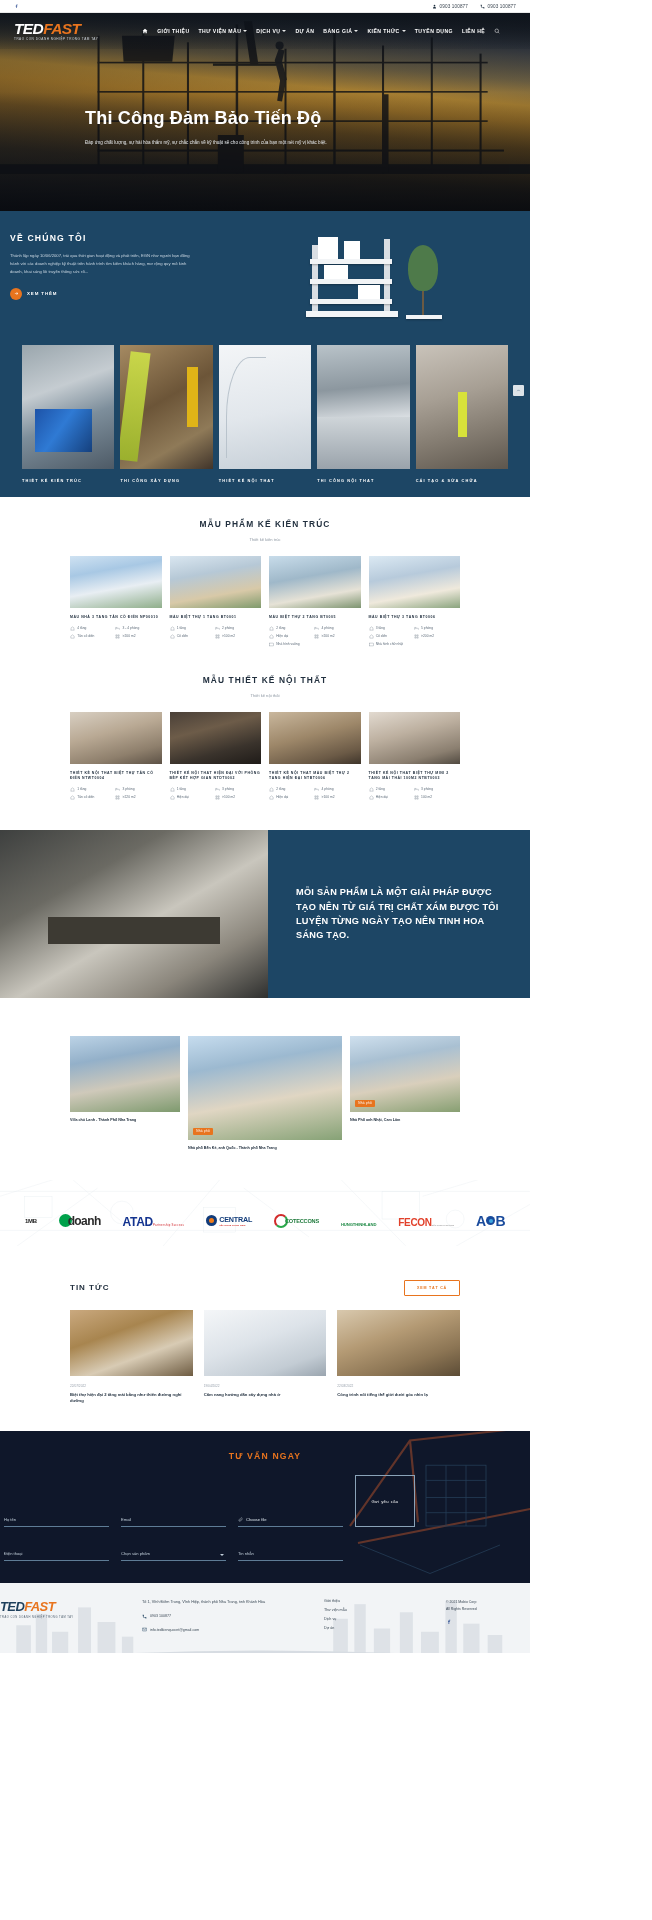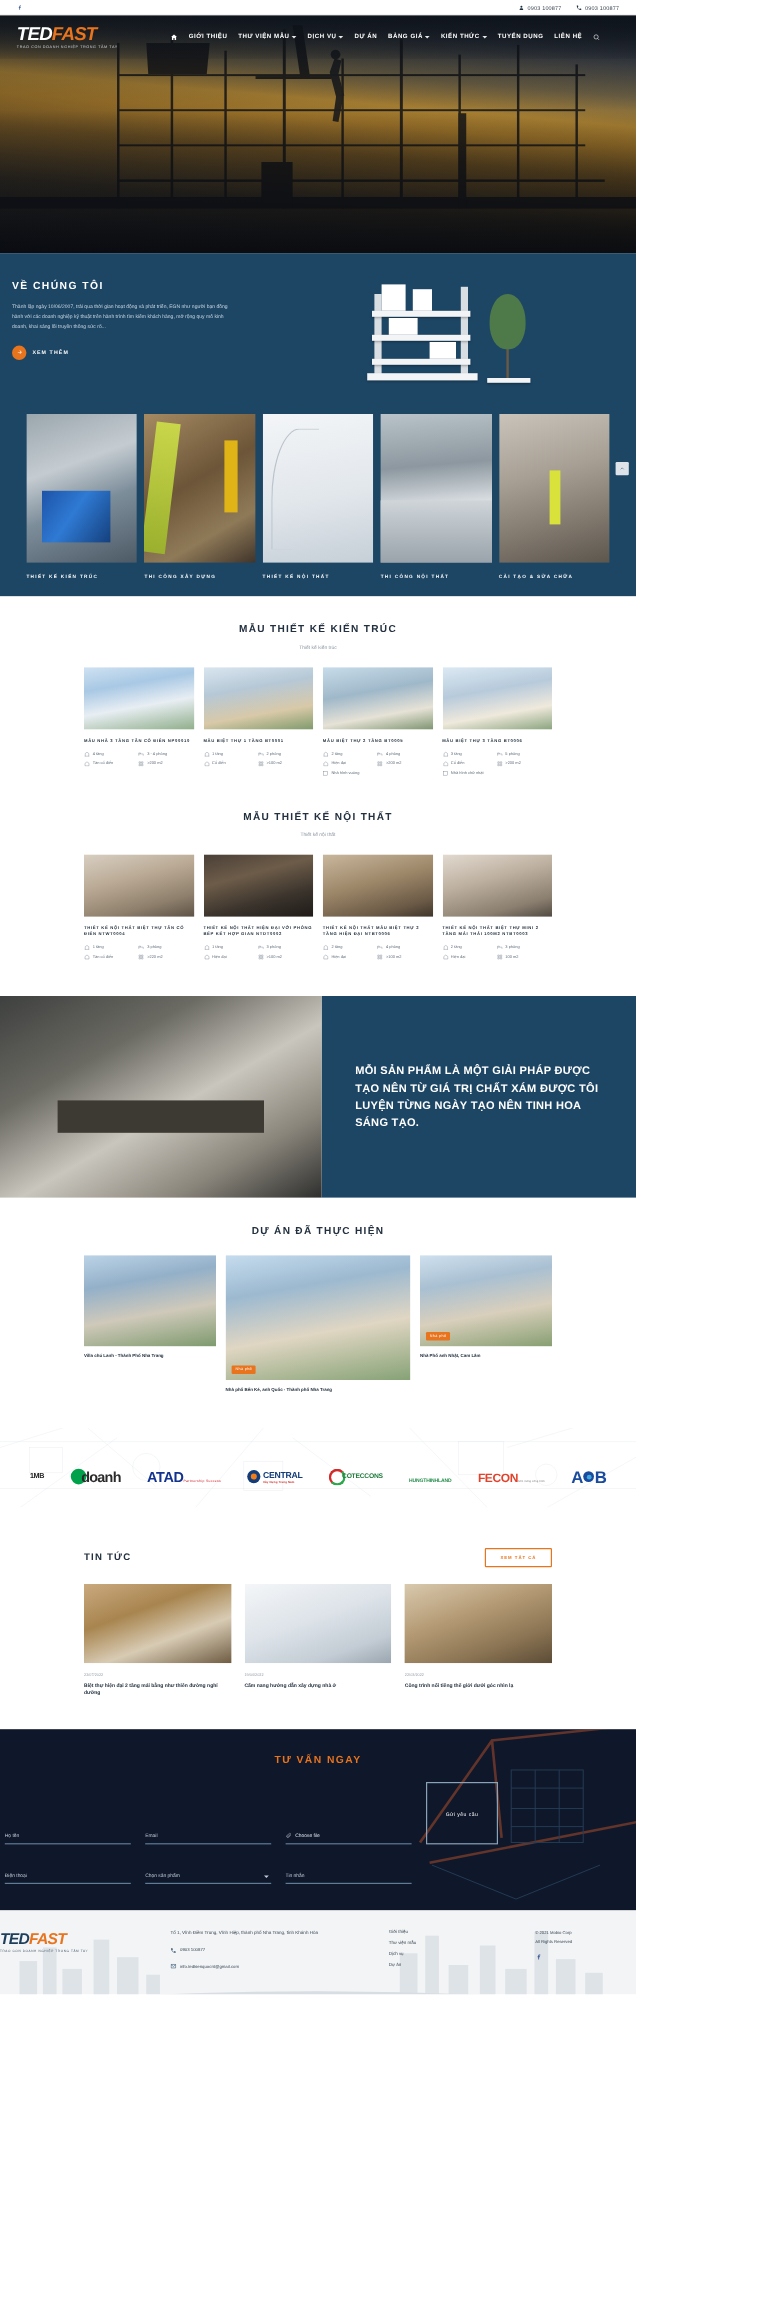--- a/index.html
+++ b/index.html
@@ -353,20 +353,24 @@
           </div>
         <div class="nav-item nav-search">
           <svg viewBox="0 0 24 24">
               <circle cx="11" cy="11" r="7"></circle>
               <line x1="16.5" y1="16.5" x2="21" y2="21"></line>
             </svg>
         </div>
       </div>
     </div>
 
+    <div class="hero-copy">
+      <div class="hero-title">Thi Công Đảm Bảo Tiến Độ</div>
+      <div class="hero-sub">Đáp ứng chất lượng, sự hài hòa thẩm mỹ, sự chắc chắn về kỹ thuật sẽ cho công trình của bạn một nét mỹ vị khác biệt.</div>
+    </div>
   </div>
 
   <div class="about">
     <div class="about-inner">
       <div class="about-left">
         <div class="about-title">VỀ CHÚNG TÔI</div>
         <div class="about-text">Thành lập ngày 10/06/2007, trải qua thời gian hoạt động và phát triển, EGN như người bạn đồng hành với các doanh nghiệp kỹ thuật trên hành trình tìm kiếm khách hàng, mở rộng quy mô kinh doanh, khai sáng lối truyền thông sức rõ...</div>
         <div class="about-btn">
           <span class="about-btn-circle">
             <svg viewBox="0 0 24 24">
@@ -425,21 +429,21 @@
       <div class="cat">
         <div class="cat-img">
             <div class="ph i-repair"></div>
           </div>
         <div class="cat-label">CẢI TẠO &amp; SỬA CHỮA</div>
       </div>
     </div>
   </div>
 
   <div class="section">
-    <div class="sec-title">MẪU THIẾT KẾ KIẾN TRÚC</div>
+    <div class="sec-title">MẪU PHẨM KẾ KIẾN TRÚC</div>
     <div class="sec-sub">Thiết kế kiến trúc</div>
     <div class="prod-grid">
 
       <div class="prod">
         <div class="prod-img">
             <div class="ph h-a"></div>
           </div>
         <div class="prod-name">MẪU NHÀ 3 TẦNG TÂN CỔ ĐIỂN NP00010</div>
         <div class="prod-specs">
           <div class="spec">
@@ -724,21 +728,20 @@
   </div>
 
   <div class="quote">
     <div class="quote-img"></div>
     <div class="quote-text">
       <p>MỖI SẢN PHẨM LÀ MỘT GIẢI PHÁP ĐƯỢC TẠO NÊN TỪ GIÁ TRỊ CHẤT XÁM ĐƯỢC TÔI LUYỆN TỪNG NGÀY TẠO NÊN TINH HOA SÁNG TẠO.</p>
     </div>
   </div>
 
   <div class="section">
-    <div class="sec-title">DỰ ÁN ĐÃ THỰC HIỆN</div>
     <div class="proj-grid">
       <div class="proj small">
         <div class="proj-img">
             <div class="ph p-a"></div>
           </div>
         <div class="proj-cap">Villa chú Lanh - Thành Phố Nha Trang</div>
       </div>
       <div class="proj big">
         <div class="proj-img">
           <div class="ph p-b"></div>

